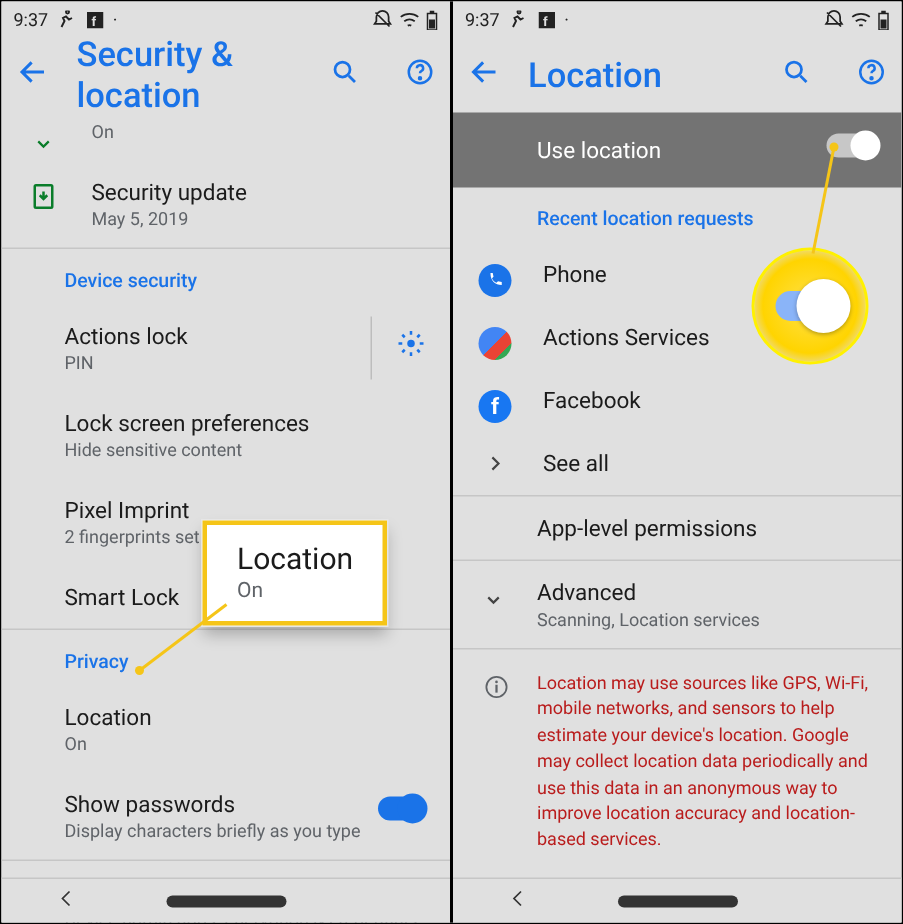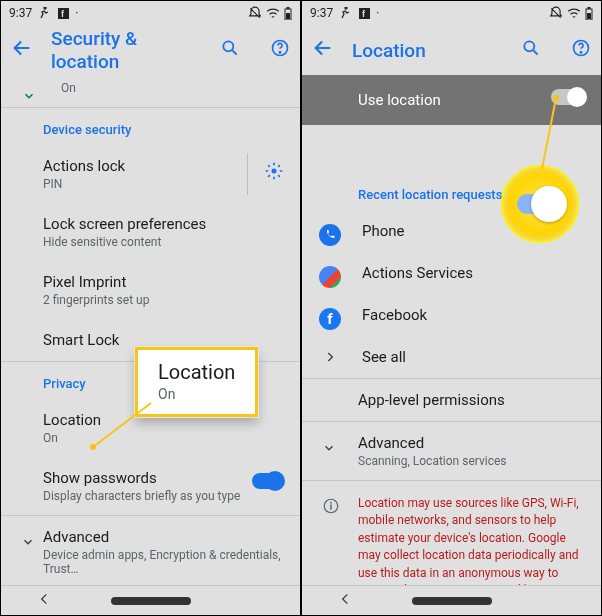--- a/index.html
+++ b/index.html
@@ -5,21 +5,21 @@
   * { box-sizing: border-box; margin: 0; padding: 0; }
   body { font-family: Roboto, Arial, sans-serif; background: #fff; overflow: hidden; }
   .wrap { display: flex; width: 602px; height: 616px; border: 1px solid #000; }
   .phone { width: 300px; height: 614px; background: #e0e0e0; position: relative; overflow: hidden; }
   .divider { width: 2px; background: #000; }
   .statusbar { display: flex; align-items: center; height: 24px; padding: 0 8px; font-size: 12px; color: #222; justify-content: flex-end; }
   .statusbar .left { display: flex; align-items: center; gap: 6px; }
   .statusbar .spacer { flex: 1; }
   .statusbar .icon { display:inline-flex; }
   .appbar { display: flex; align-items: center; height: 50px; padding: 0 10px; gap: 18px; }
-  .appbar .title { flex: 1; color: #1a73e8; font-size: 19px; font-weight: 500; }
+  .appbar .title { flex: 1; color: #1a73e8; font-size: 23px; font-weight: 500; }
   .appbar svg { stroke: #1a73e8; fill: none; }
   .list { }
   .row { padding: 12px 18px 12px 60px; position: relative; }
   .row .leading { position: absolute; left: 16px; top: 14px; width: 24px; display:flex; justify-content:center;}
   .row .t1 { font-size: 15px; color: #1b1b1b; }
   .row .t2 { font-size: 12px; color: #5f6368; margin-top: 2px; }
   .section { padding: 14px 18px 8px 42px; color: #1a73e8; font-size: 13px; font-weight: 500; }
   .hr { height: 1px; background: #c6c6c6; margin: 0; }
   .gear { position: absolute; right: 16px; top: 16px; }
   .switch { position: absolute; right: 16px; top: 16px; width: 32px; height: 16px; background: #1a73e8; border-radius: 8px; }
@@ -102,20 +102,30 @@
   <div class="list">
     <div class="row" style="padding-top:4px;">
       <div class="leading">
             <svg width="14" height="14" viewBox="0 0 24 24">
               <path d="M6 9l6 6 6-6" stroke="#0a7d2a" stroke-width="2.5" fill="none"></path>
             </svg>
           </div>
       <div class="t2">On</div>
     </div>
 
+    <div class="row">
+      <div class="leading">
+            <svg width="20" height="20" viewBox="0 0 24 24">
+              <rect x="5" y="3" width="14" height="18" rx="1" stroke="#0a7d2a" stroke-width="2" fill="none"></rect>
+              <path d="M12 8v6m-3-3 3 3 3-3" stroke="#0a7d2a" stroke-width="2" fill="none"></path>
+            </svg>
+          </div>
+      <div class="t1">Security update</div>
+      <div class="t2">May 5, 2019</div>
+    </div>
     <div class="hr"></div>
 
     <div class="section">Device security</div>
 
     <div class="row" style="padding-left:42px;">
       <div class="t1">Actions lock</div>
       <div class="t2">PIN</div>
       <span class="gear"><svg width="20" height="20" viewBox="0 0 24 24">
               <circle cx="12" cy="12" r="3" fill="#1a73e8"></circle>
               <path d="M12 2v3M12 19v3M2 12h3M19 12h3M5 5l2 2M17 17l2 2M19 5l-2 2M5 19l2-2" stroke="#1a73e8" stroke-width="2"></path>
@@ -232,21 +242,21 @@
             <path d="M9.5 9a2.5 2.5 0 1 1 3.5 2.3c-.8.4-1 1-1 1.7"></path>
             <circle cx="12" cy="17" r=".8" fill="#1a73e8"></circle>
           </svg></span>
   </div>
 
   <div class="use-location">
     <span>Use location</span>
     <span class="use-switch"></span>
   </div>
 
-  <div class="section" style="padding-left:56px;margin-top:48px;">Recent location requests</div>
+  <div class="section" style="padding-left:56px;">Recent location requests</div>
 
   <div class="row">
     <div class="leading">
           <span class="app-icon" style="background:#1a73e8;display:flex;align-items:center;justify-content:center;">
             <svg width="12" height="12" viewBox="0 0 24 24">
               <path d="M6 3c0 9 6 15 15 15v-4l-5-1-2 2c-3-1-5-3-6-6l2-2-1-5H6z" fill="#fff"></path>
             </svg>
           </span>
         </div>
     <div class="t1">Phone</div>

